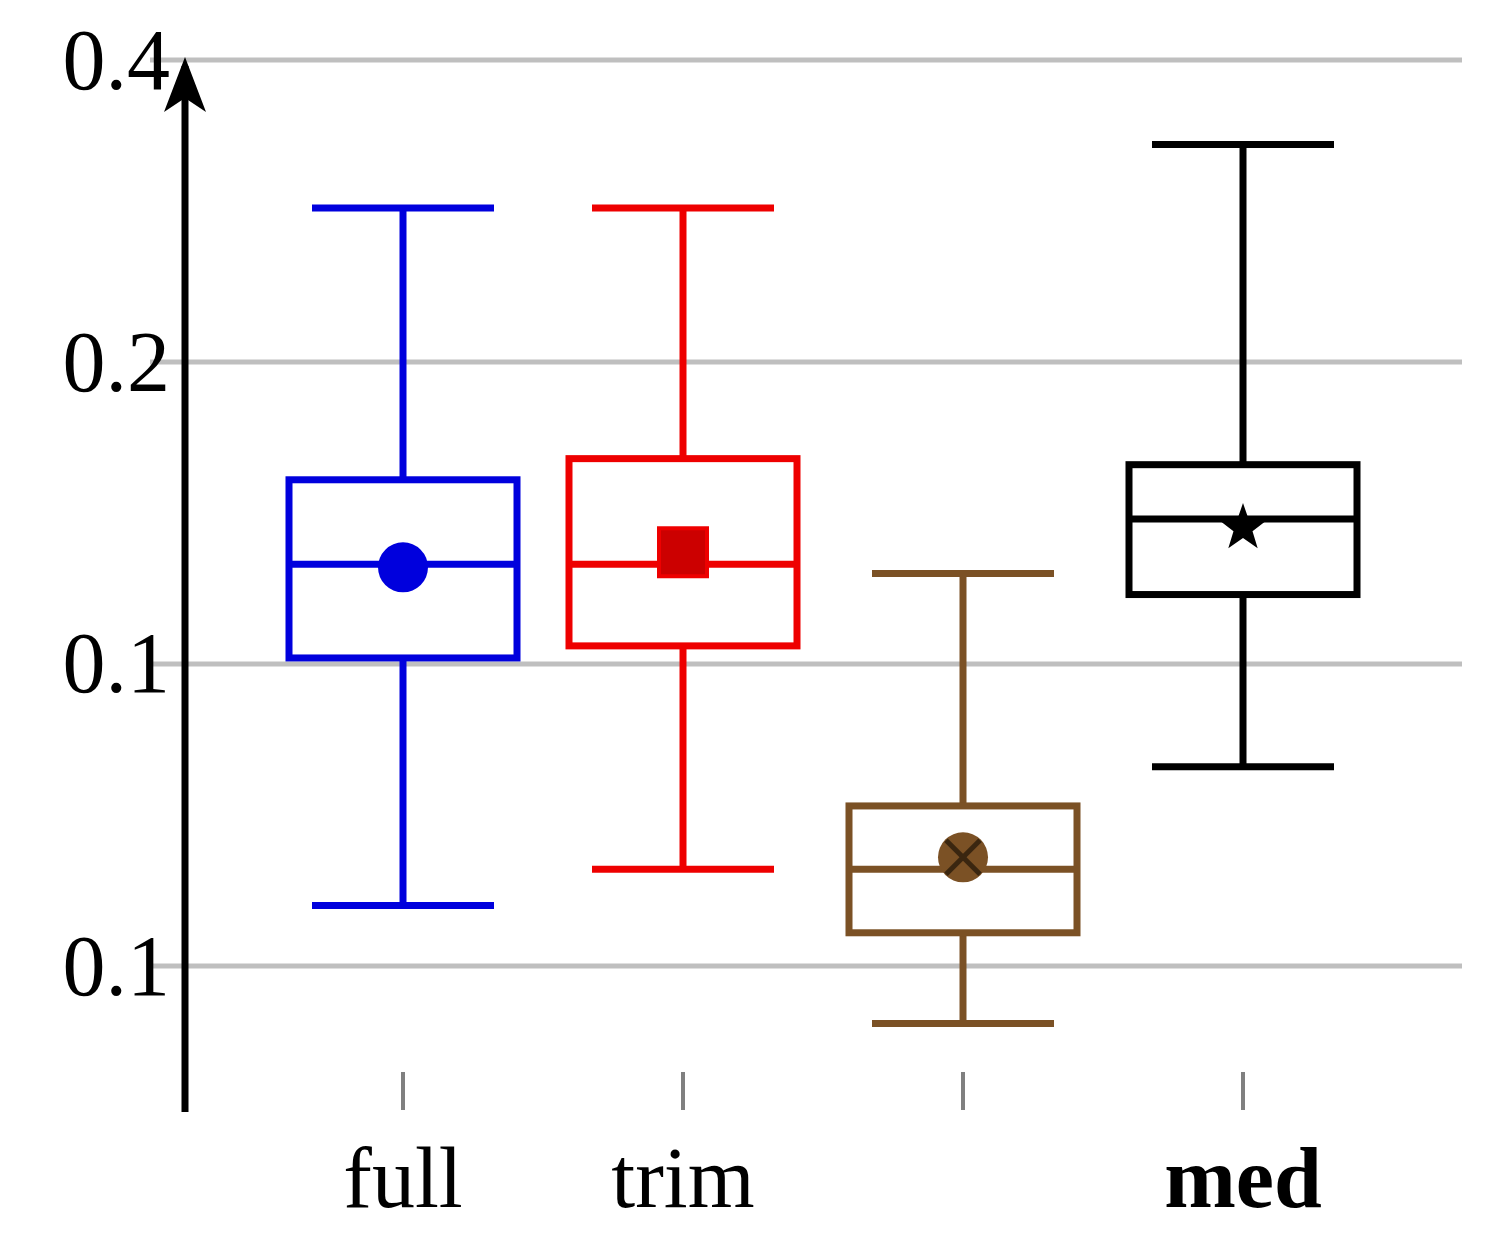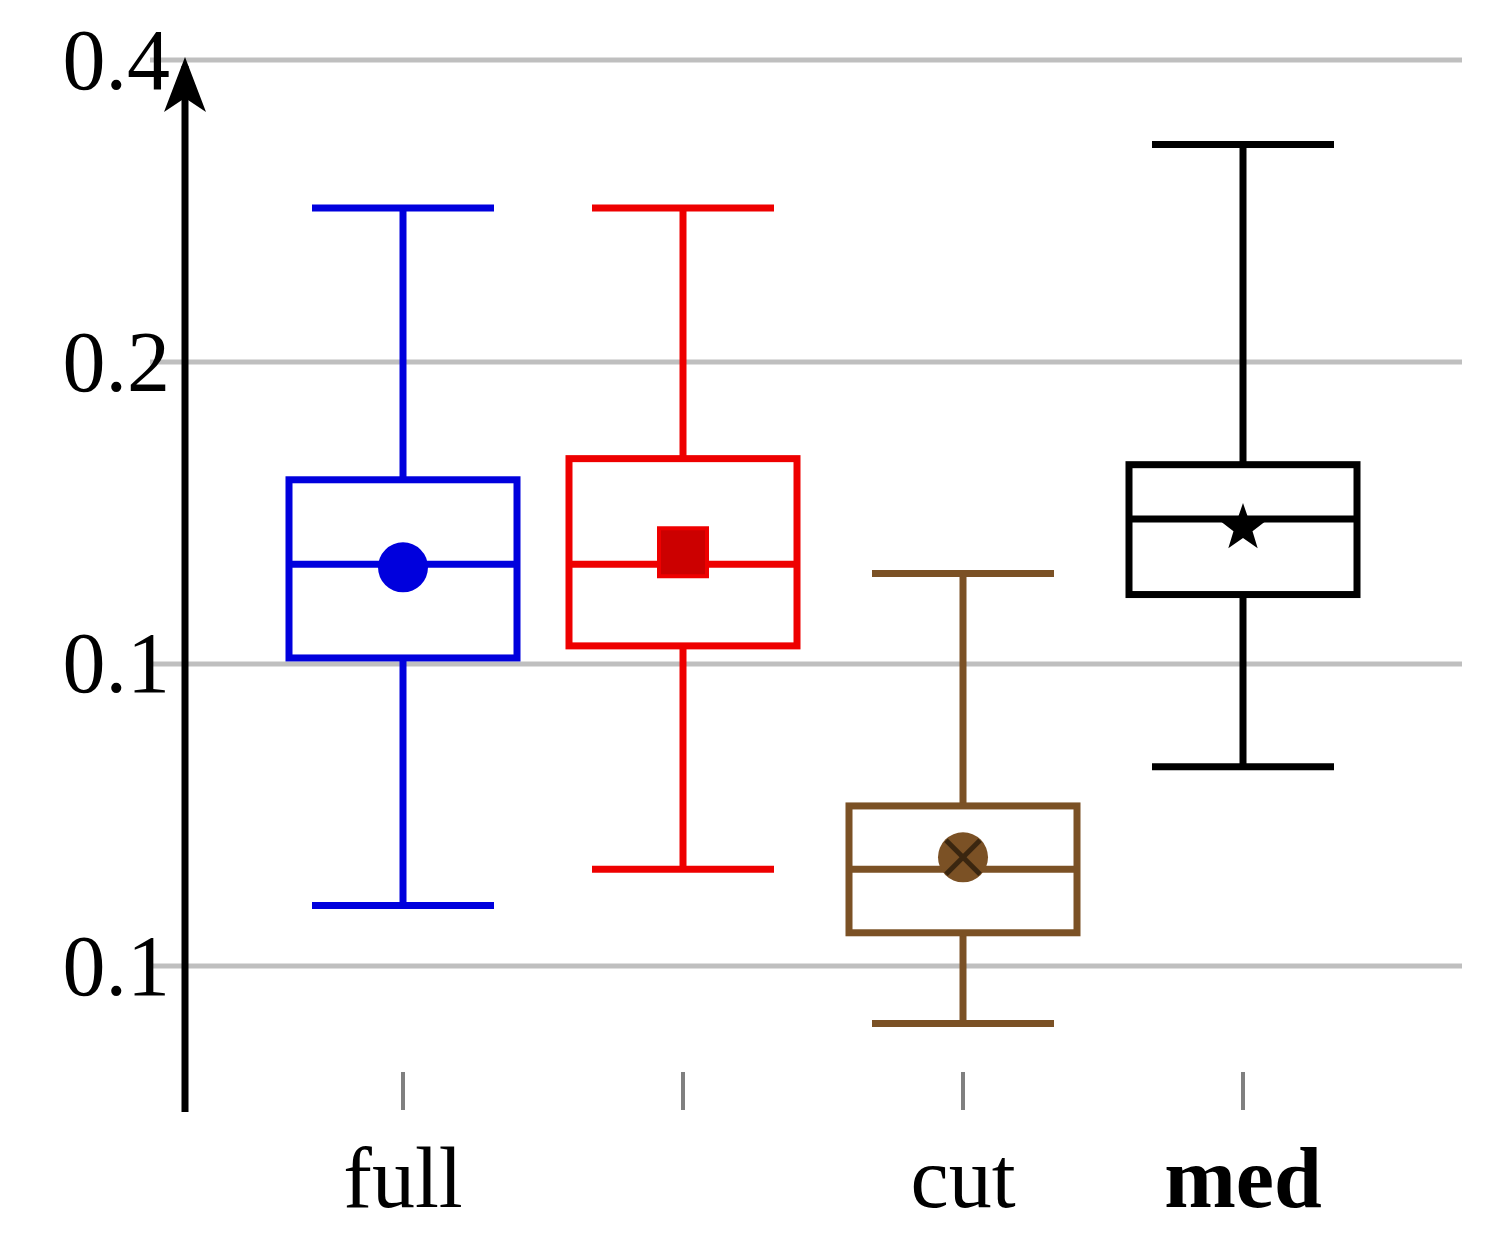--- a/index.html
+++ b/index.html
@@ -113,16 +113,16 @@
         </g>
       </g>
   </svg>
 
   <div class="ytick-label" style="top:17px;">0.4</div>
   <div class="ytick-label" style="top:319px;">0.2</div>
   <div class="ytick-label" style="top:620px;">0.1</div>
   <div class="ytick-label" style="top:923px;">0.1</div>
 
   <div class="xtick-label" style="left:403px; top:1135px;">full</div>
-  <div class="xtick-label" style="left:963px; top:1135px;">cut</div>
+  <div class="xtick-label" style="left:683px; top:1135px;">trim</div>
   <div class="xtick-label" style="left:1243px; top:1135px;font-weight:bold;">med</div>
 
 </div>
 
 </body></html>

